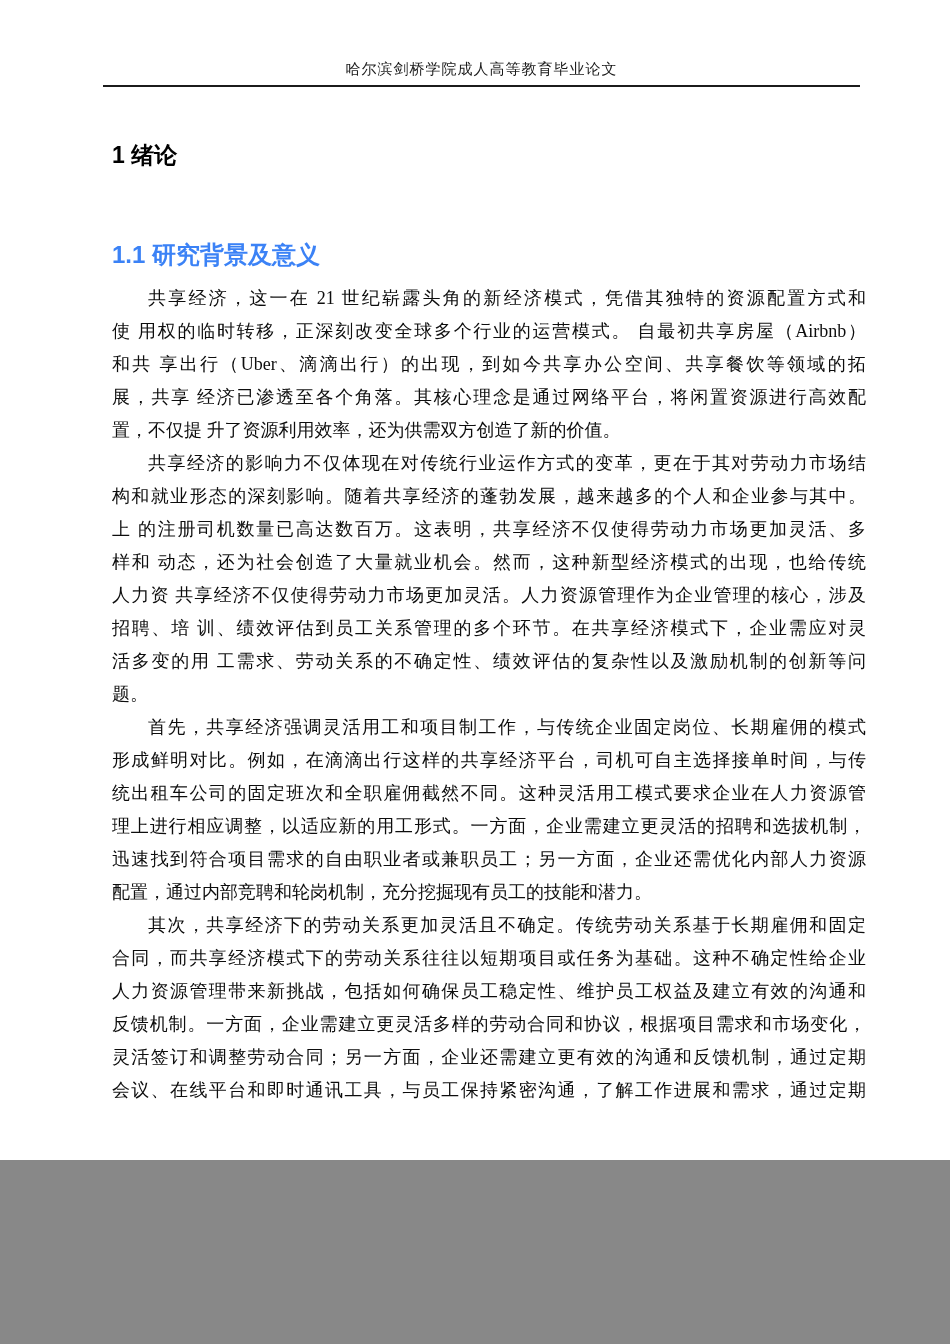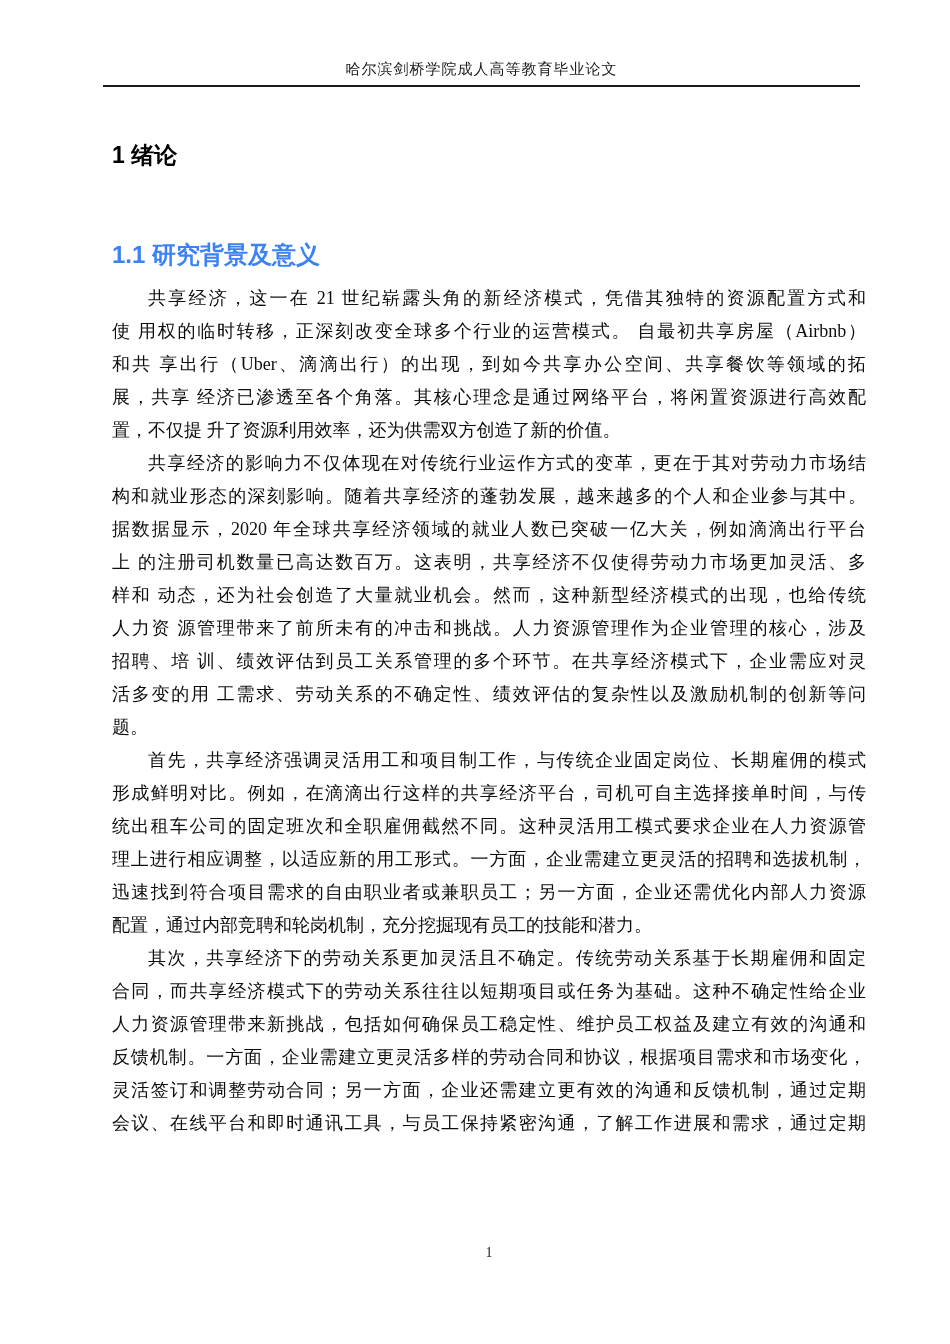--- a/index.html
+++ b/index.html
@@ -3,21 +3,21 @@
 <meta charset="utf-8">
 <style>
   html, body {
     margin: 0;
     padding: 0;
     background: #888;
   }
   .page {
     position: relative;
     width: 950px;
-    height: 1344px;
+    height: 1160px;
     margin: 0 auto;
     background: #ffffff;
     color: #111111;
     font-family: "Liberation Serif", "DejaVu Serif", serif;
     overflow: hidden;
     text-decoration: underline;
   }
   .doc-header {
     position: absolute;
     left: 103px;
@@ -104,24 +104,23 @@
       <div class="ln ln-first">共享经济，这一在 21 世纪崭露头角的新经济模式，凭借其独特的资源配置方式和</div>
       <div class="ln">使 用权的临时转移，正深刻改变全球多个行业的运营模式。 自最初共享房屋（Airbnb）</div>
       <div class="ln">和共 享出行（Uber、滴滴出行）的出现，到如今共享办公空间、共享餐饮等领域的拓</div>
       <div class="ln">展，共享 经济已渗透至各个角落。其核心理念是通过网络平台，将闲置资源进行高效配</div>
       <div class="ln ln-last">置，不仅提 升了资源利用效率，还为供需双方创造了新的价值。</div>
     </div>
 
     <div class="paragraph">
       <div class="ln ln-first">共享经济的影响力不仅体现在对传统行业运作方式的变革，更在于其对劳动力市场结</div>
       <div class="ln">构和就业形态的深刻影响。随着共享经济的蓬勃发展，越来越多的个人和企业参与其中。</div>
-      <div class="ln">据数据显示，2020 年全球共享经济领域的就业人数已突破一亿大关，例如滴滴出行平台</div>
       <div class="ln">上 的注册司机数量已高达数百万。这表明，共享经济不仅使得劳动力市场更加灵活、多</div>
       <div class="ln">样和 动态，还为社会创造了大量就业机会。然而，这种新型经济模式的出现，也给传统</div>
-      <div class="ln">人力资 源管理带来了前所未有的冲击和挑战。人力资源管理作为企业管理的核心，涉及</div>
+      <div class="ln">人力资 共享经济不仅使得劳动力市场更加灵活。人力资源管理作为企业管理的核心，涉及</div>
       <div class="ln">招聘、培 训、绩效评估到员工关系管理的多个环节。在共享经济模式下，企业需应对灵</div>
       <div class="ln">活多变的用 工需求、劳动关系的不确定性、绩效评估的复杂性以及激励机制的创新等问</div>
       <div class="ln ln-last">题。</div>
     </div>
 
     <div class="paragraph">
       <div class="ln ln-first">首先，共享经济强调灵活用工和项目制工作，与传统企业固定岗位、长期雇佣的模式</div>
       <div class="ln">形成鲜明对比。例如，在滴滴出行这样的共享经济平台，司机可自主选择接单时间，与传</div>
       <div class="ln">统出租车公司的固定班次和全职雇佣截然不同。这种灵活用工模式要求企业在人力资源管</div>
       <div class="ln">理上进行相应调整，以适应新的用工形式。一方面，企业需建立更灵活的招聘和选拔机制，</div>

